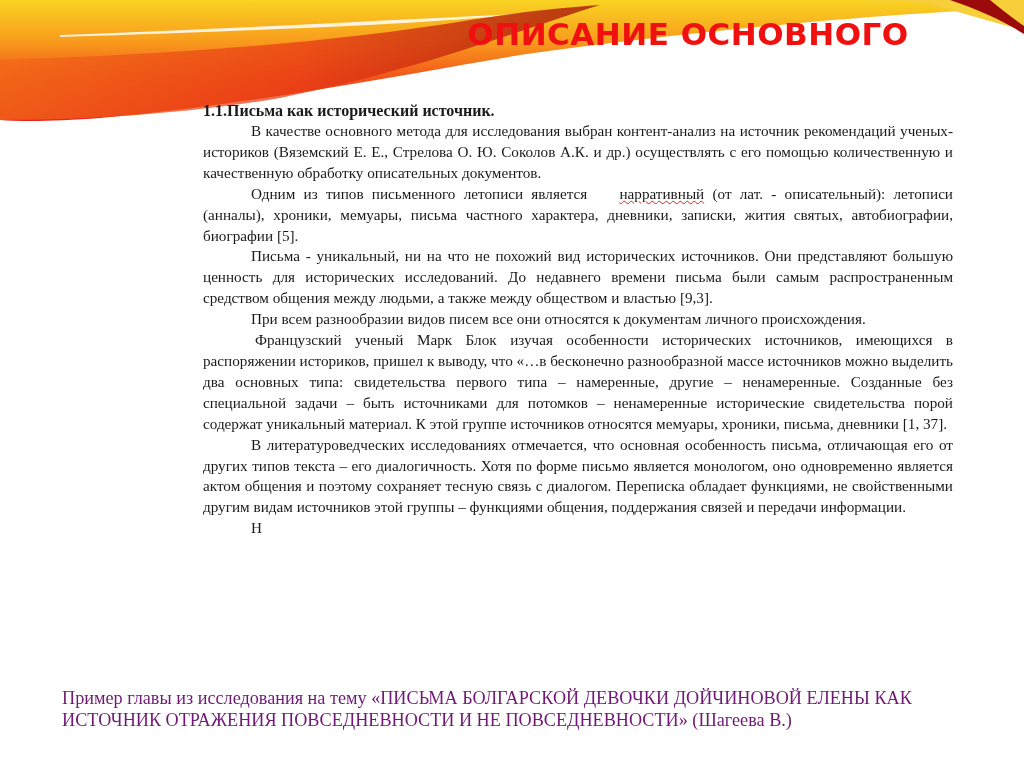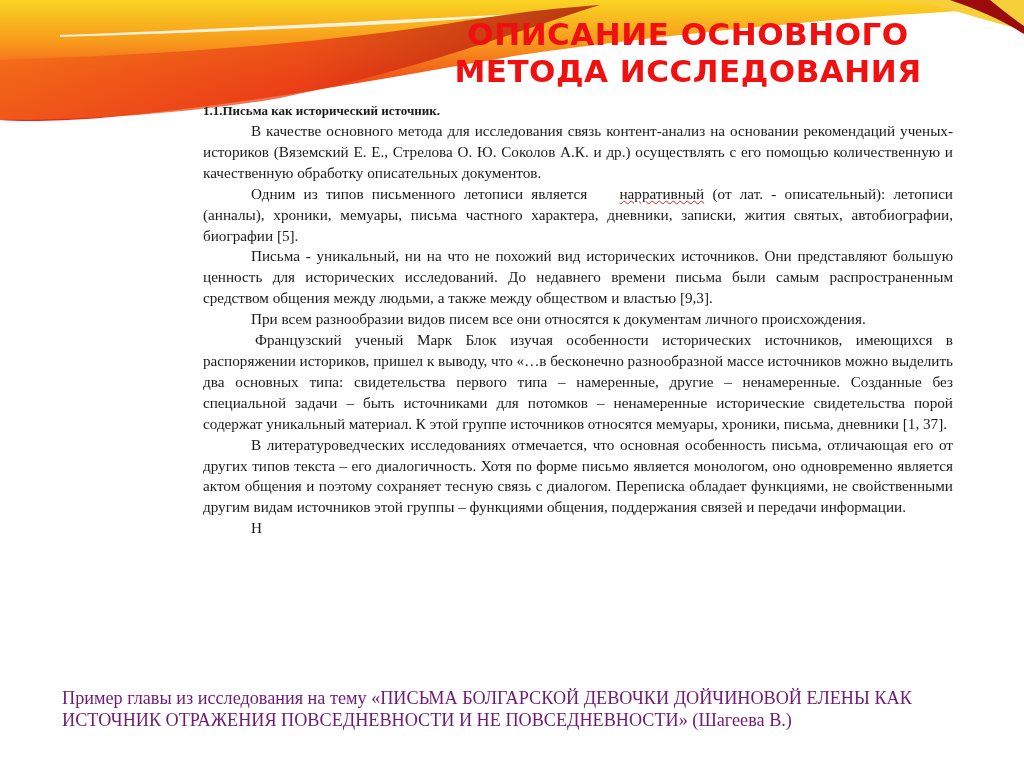--- a/index.html
+++ b/index.html
@@ -14,21 +14,21 @@
     text-align: center; z-index: 2;
     font-family: "DejaVu Sans", sans-serif; font-weight: bold;
     font-size: 31px; line-height: 37px; letter-spacing: 0.5px;
   }
   .title div { white-space: nowrap; }
   .doc-image {
     position: absolute; left: 203px; top: 98px; width: 750px; height: 570px;
     overflow: hidden; z-index: 1; background: transparent;
   }
   .doc-heading {
-    font-weight: bold; font-size: 13px; line-height: 20px; margin: 0; padding-top: 3px;
+    font-weight: bold; font-size: 16px; line-height: 20px; margin: 0; padding-top: 3px;
     color: #1a1a1a;
   }
   .para {
     font-size: 15.2px; line-height: 20.9px; text-align: justify; margin: 0;
     color: #1a1a1a;
   }
   .indent { text-indent: 48px; }
   .indent2 { text-indent: 52px; font-family: Liberation Serif, serif; }
   .spell { text-decoration: underline wavy #e02020; text-decoration-thickness: 1px; margin-left: 24px; }
   .caption {
@@ -64,26 +64,25 @@
   <path d="M60,35 C200,30 350,22 520,14 C470,20 350,28 60,37 Z" fill="#ffffff" opacity="0.85"></path>
 
   <path d="M0,60 C150,55 320,45 470,20 C520,12 560,8 600,5 C520,30 420,70 280,98 C180,115 80,120 0,120 Z" fill="url(#g3)" opacity="0.75"></path>
 
   <path d="M860,0 L1024,0 L1024,30 C990,22 960,12 930,4 C910,2 885,1 860,0 Z" fill="#f6cf3a"></path>
   <path d="M950,0 L990,0 C1000,8 1012,18 1024,26 L1024,34 C1005,22 980,10 950,0 Z" fill="#9b0b0b"></path>
 </svg>
 
 <div class="title">
   <div style="color:#f01010">ОПИСАНИЕ ОСНОВНОГО</div>
-  <div style="color:#f01010">МЕТОДА ИССЛЕДОВАНИЯ</div>
 </div>
 
 <div class="doc-image">
   <p class="doc-heading">1.1.Письма как исторический источник.</p>
-  <p class="para indent">В качестве основного метода для исследования связь контент-анализ на основании рекомендаций ученых-историков (Вяземский Е. Е., Стрелова О. Ю. Соколов А.К.  и др.) осуществлять с его помощью количественную и качественную обработку описательных документов.</p>
+  <p class="para indent">В качестве основного метода для исследования выбран контент-анализ на источник рекомендаций ученых-историков (Вяземский Е. Е., Стрелова О. Ю. Соколов А.К.  и др.) осуществлять с его помощью количественную и качественную обработку описательных документов.</p>
   <p class="para indent"><span>Одним из типов письменного летописи является </span><span class="spell">нарративный</span><span> (от лат. - описательный): летописи (анналы), хроники, мемуары, письма частного характера, дневники, записки, жития святых, автобиографии, биографии [5].</span></p>
   <p class="para indent">Письма - уникальный, ни на что не похожий вид исторических источников. Они представляют большую ценность для исторических исследований. До недавнего времени письма были самым распространенным средством общения между людьми, а также между обществом и властью [9,3].</p>
   <p class="para indent">При всем разнообразии видов писем все они относятся к документам личного происхождения.</p>
   <p class="para indent2">Французский ученый Марк Блок изучая особенности исторических источников, имеющихся в распоряжении историков, пришел к выводу, что «…в бесконечно разнообразной массе источников можно выделить два основных типа: свидетельства первого типа – намеренные, другие – ненамеренные. Созданные без специальной задачи – быть источниками для потомков – ненамеренные исторические свидетельства порой содержат уникальный материал. К этой группе источников относятся мемуары, хроники, письма, дневники  [1, 37].</p>
   <p class="para indent">В литературоведческих исследованиях отмечается, что основная особенность письма, отличающая его от других типов текста – его диалогичность. Хотя по форме письмо является монологом, оно одновременно является актом общения и поэтому сохраняет тесную связь с диалогом. Переписка обладает функциями, не свойственными другим видам источников этой группы – функциями общения, поддержания связей и передачи информации.</p>
   <p class="para indent">Н</p>
 </div>
 
 <div class="caption">Пример главы из исследования на тему «ПИСЬМА БОЛГАРСКОЙ ДЕВОЧКИ ДОЙЧИНОВОЙ ЕЛЕНЫ КАК ИСТОЧНИК ОТРАЖЕНИЯ ПОВСЕДНЕВНОСТИ И НЕ ПОВСЕДНЕВНОСТИ» (Шагеева В.)</div>
 

